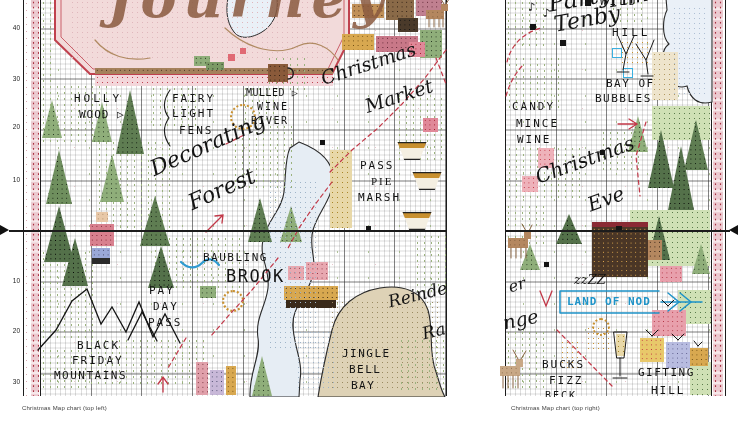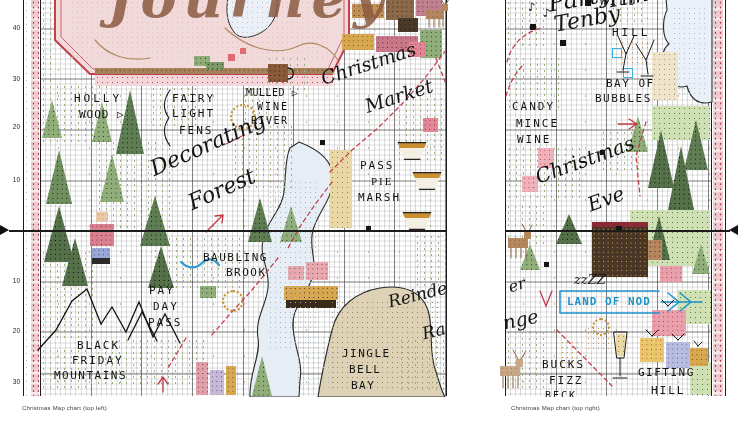--- a/index.html
+++ b/index.html
@@ -229,21 +229,21 @@
         <div class="lbl block" style="left: 257px; top: 101px; font-size: 10px; letter-spacing: 2px;">WINE</div>
         <div class="lbl block" style="left: 251px; top: 115px; font-size: 10px; letter-spacing: 1.5px;">RIVER</div>
         <div class="lbl script" style="left: 318px; top: 68px; font-size: 19px; transform: rotate(-18deg); transform-origin: 0px 0px;">Christmas</div>
         <div class="lbl script" style="left: 362px; top: 96px; font-size: 19px; transform: rotate(-18deg); transform-origin: 0px 0px;">Market</div>
         <div class="lbl script" style="left: 146px; top: 158px; font-size: 22px; transform: rotate(-24deg); transform-origin: 0px 0px;">Decorating</div>
         <div class="lbl script" style="left: 184px; top: 192px; font-size: 22px; transform: rotate(-24deg); transform-origin: 0px 0px;">Forest</div>
         <div class="lbl block" style="left: 360px; top: 159px; font-size: 11px; letter-spacing: 2px;">PASS</div>
         <div class="lbl block" style="left: 371px; top: 175px; font-size: 11px; letter-spacing: 2px; font-family: Liberation Serif, serif;">PIE</div>
         <div class="lbl block" style="left: 358px; top: 191px; font-size: 11px; letter-spacing: 2px;">MARSH</div>
         <div class="lbl block" style="left: 203px; top: 251px; font-size: 11px; letter-spacing: 1.5px;">BAUBLING</div>
-        <div class="lbl block" style="left: 226px; top: 266px; font-size: 11px; letter-spacing: 1.5px;">BROOK</div>
+        <div class="lbl block" style="left: 226px; top: 266px; font-size: 17px; letter-spacing: 1.5px;">BROOK</div>
         <div class="lbl block" style="left: 149px; top: 284px; font-size: 11px; letter-spacing: 2px;">PAY</div>
         <div class="lbl block" style="left: 153px; top: 300px; font-size: 11px; letter-spacing: 2px;">DAY</div>
         <div class="lbl block" style="left: 148px; top: 316px; font-size: 11px; letter-spacing: 2px;">PASS</div>
         <div class="lbl block" style="left: 77px; top: 339px; font-size: 11px; letter-spacing: 2px;">BLACK</div>
         <div class="lbl block" style="left: 72px; top: 354px; font-size: 11px; letter-spacing: 2px;">FRIDAY</div>
         <div class="lbl block" style="left: 54px; top: 369px; font-size: 11px; letter-spacing: 1.5px;">MOUNTAINS</div>
         <div class="lbl block" style="left: 342px; top: 347px; font-size: 11px; letter-spacing: 1.5px;">JINGLE</div>
         <div class="lbl block" style="left: 349px; top: 363px; font-size: 11px; letter-spacing: 1.5px;">BELL</div>
         <div class="lbl block" style="left: 351px; top: 379px; font-size: 11px; letter-spacing: 1.5px;">BAY</div>
         <div class="lbl script" style="left: 386px; top: 292px; font-size: 17px; transform: rotate(-14deg); transform-origin: 0px 0px;">Reinde</div>

